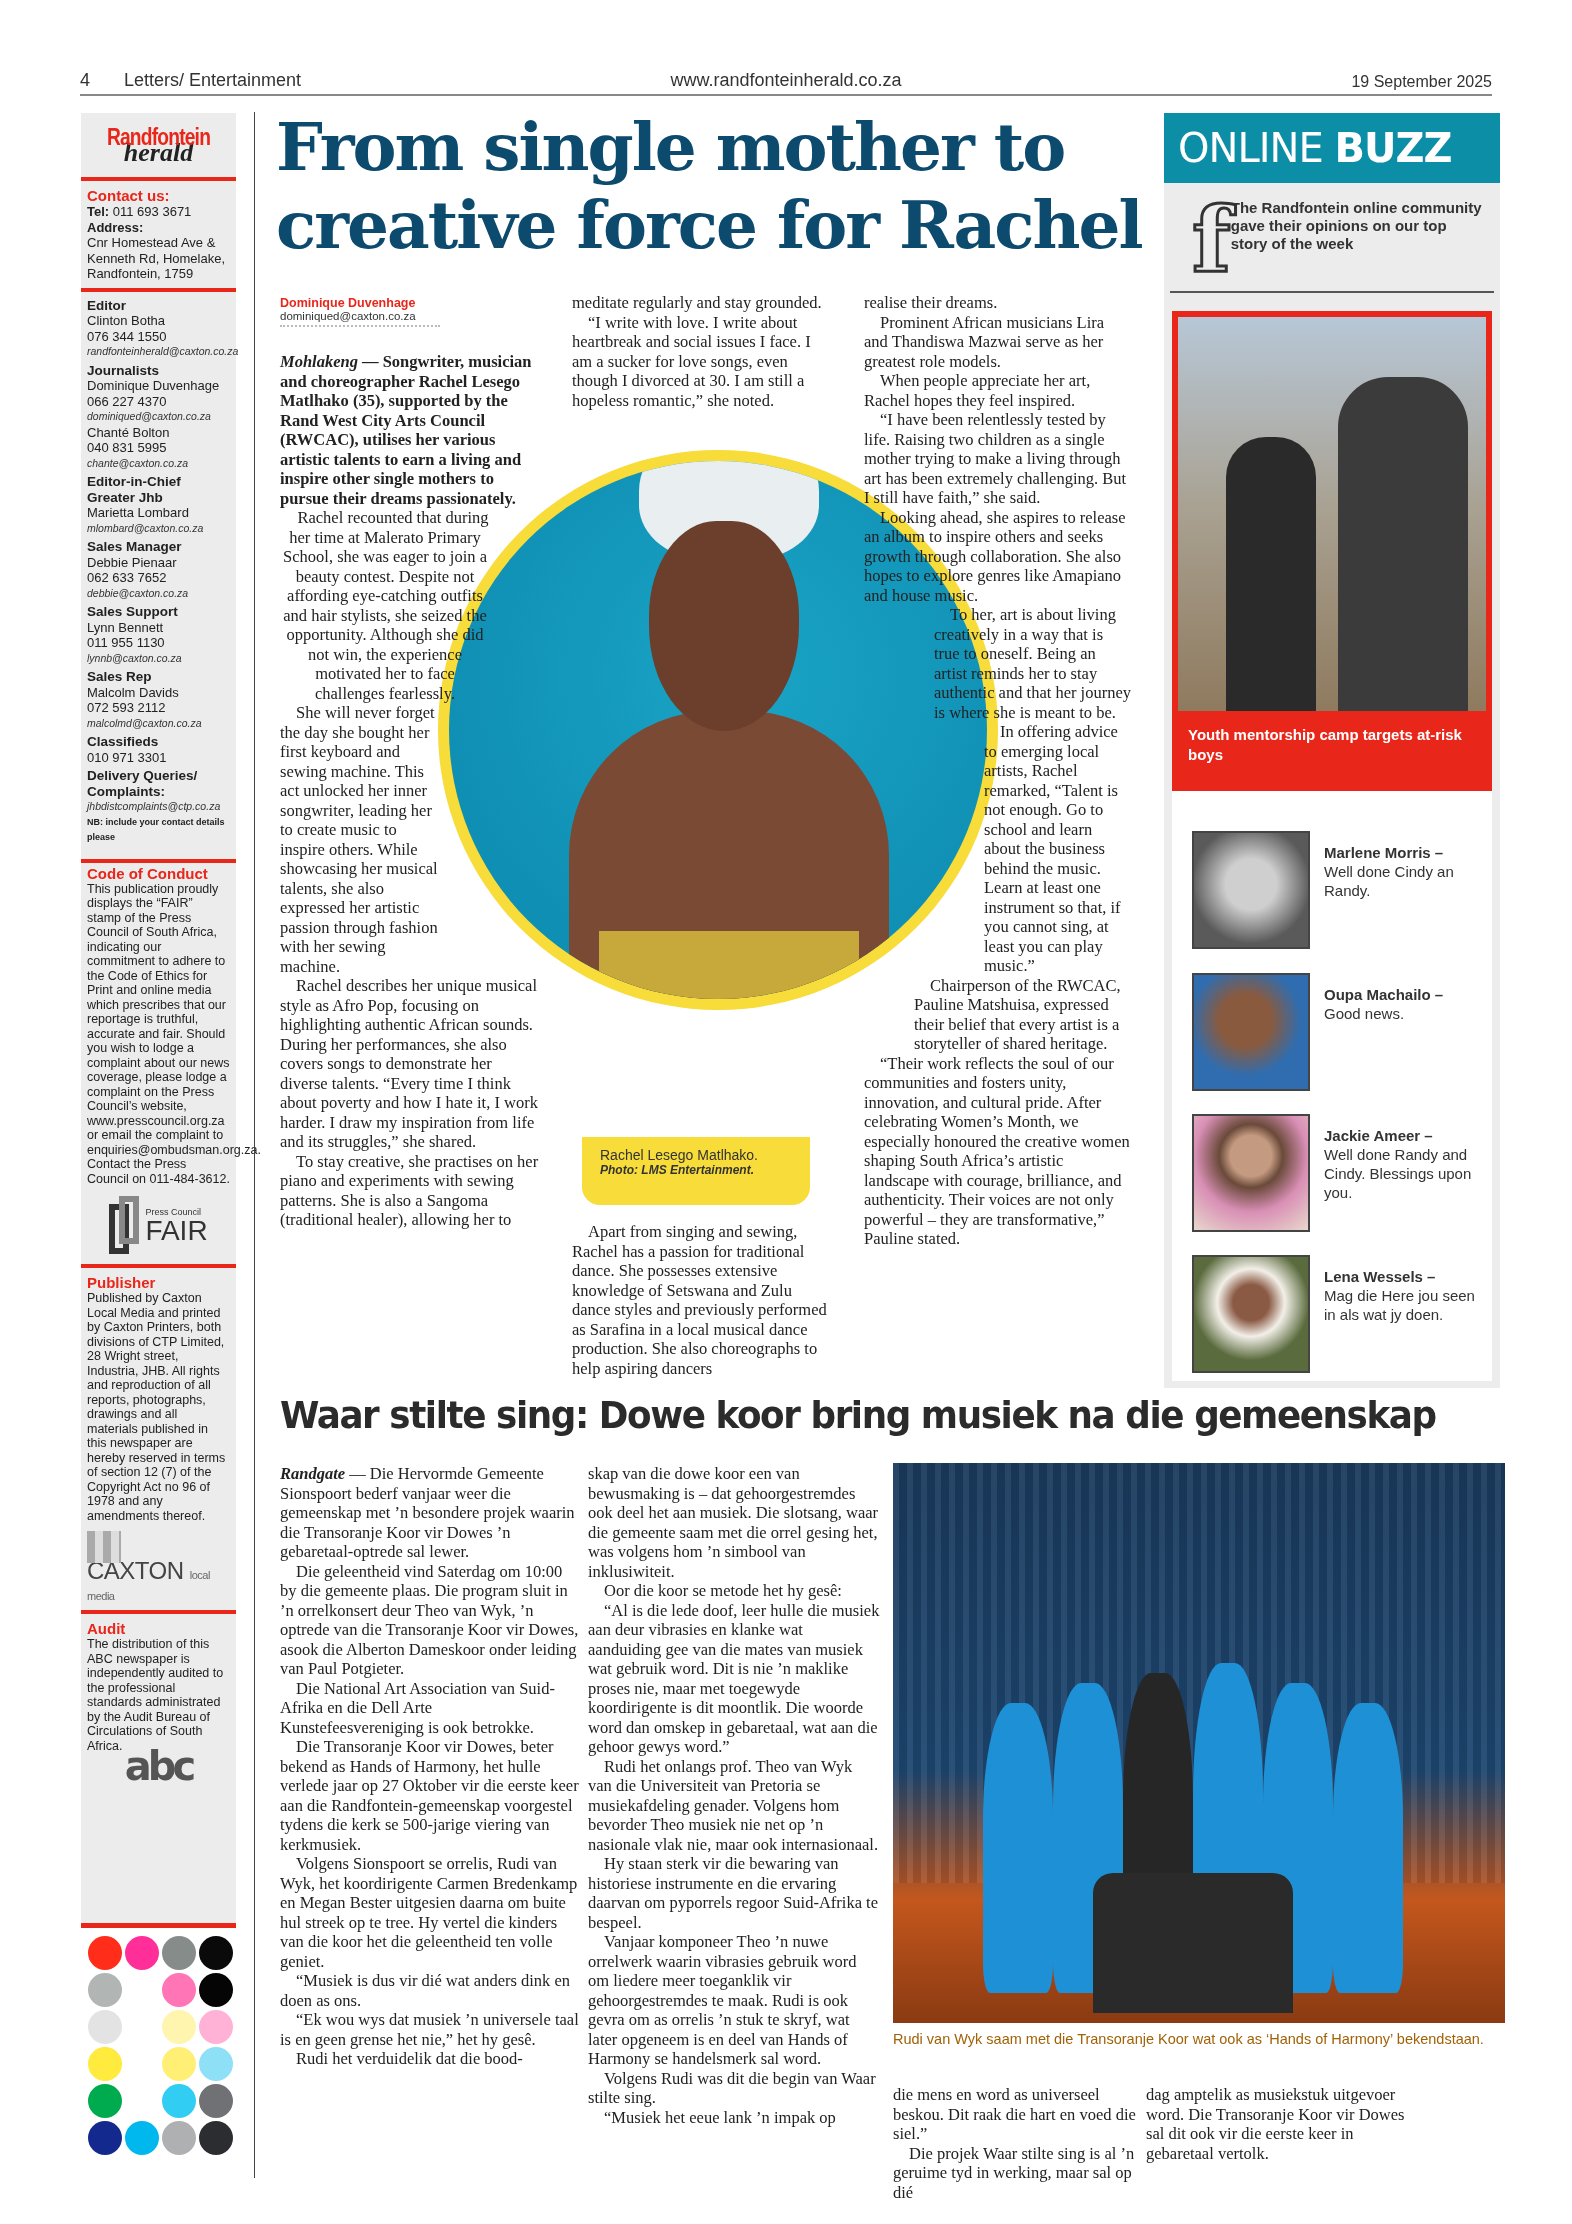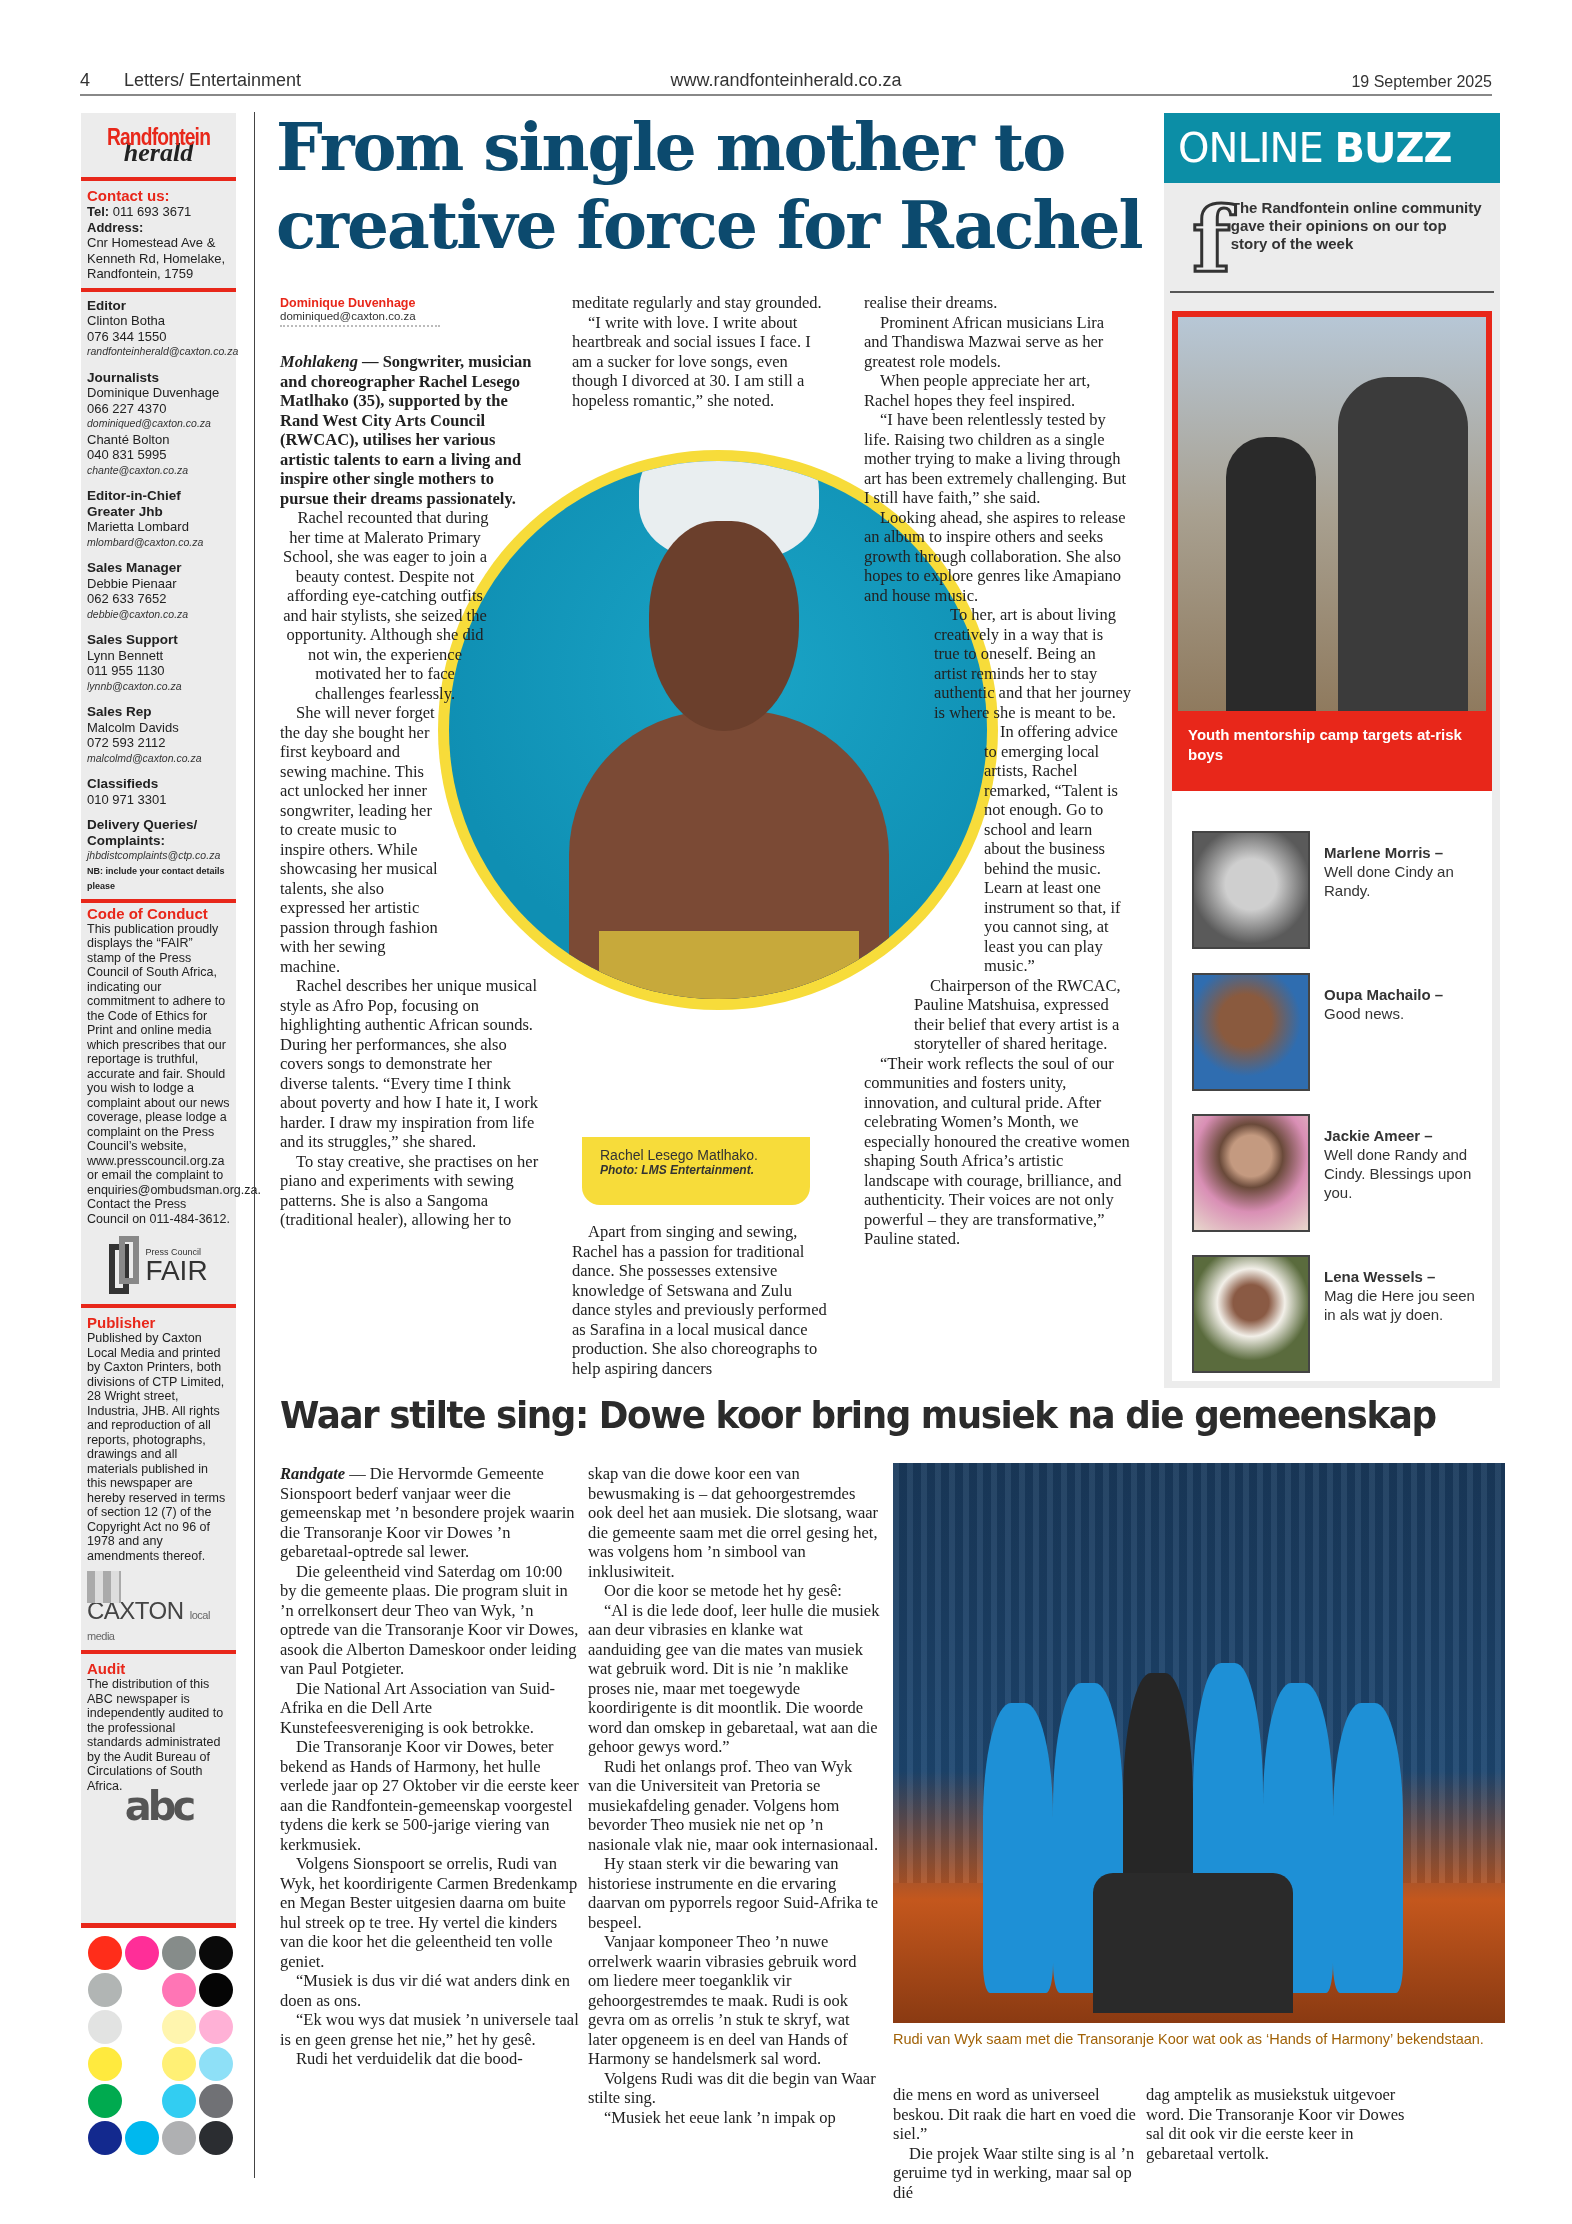--- a/index.html
+++ b/index.html
@@ -13,21 +13,21 @@
 
   
   .sidebar { position: absolute; left: 81px; top: 113px; width: 155px; height: 1810px; background: #ececec; padding: 0 6px; font-size: 13px; line-height: 15.5px; }
   .vline { position: absolute; left: 254px; top: 112px; width: 1px; height: 2066px; background: #444; }
   .logo { text-align: center; padding-top: 12px; height: 64px; }
   .logo .l1 { color: #e8271a; font-family: "Liberation Sans", sans-serif; font-weight: bold; font-size: 24px; letter-spacing: -1px; line-height: 24px; transform: scaleX(0.8); }
   .logo .l2 { font-family: "Liberation Serif", serif; font-style: italic; font-weight: bold; font-size: 26px; color: #222; line-height: 20px; margin-top: -6px; }
   .redrule { height: 4px; background: #e8271a; margin: 0 -6px; }
   .sb-h { color: #e8271a; font-weight: bold; font-size: 15px; line-height: 17px; margin-top: 6px; }
   .sb-b { font-weight: bold; }
-  .sb-block { margin-top: 10px; }
+  .sb-block { margin-top: 3px; }
   .sb-block .t { font-weight: bold; font-size: 13.5px; }
   .sb-mail { font-style: italic; font-size: 10.5px; color: #333; }
   .sb-nb { font-weight: bold; font-size: 9px; }
   .sb-text { font-size: 12.5px; line-height: 14.5px; }
   .fair { display: flex; align-items: center; justify-content: center; margin: 10px 0 8px; gap: 4px; }
   .fair .mark { width: 32px; height: 60px; position: relative; }
   .fair .mark div { position: absolute; border: 6px solid #333; }
   .fair .txt { font-size: 9px; line-height: 10px; color: #333; }
   .fair .txt b { font-size: 28px; line-height: 28px; font-weight: normal; display: block; }
   .caxton { margin: 8px 0 6px; }
@@ -143,21 +143,21 @@
   <div class="sb-block">
     <div class="t">Sales Rep</div>
     <div>Malcolm Davids</div>
     <div>072 593 2112</div>
     <div class="sb-mail">malcolmd@caxton.co.za</div>
   </div>
   <div class="sb-block">
     <div class="t">Classifieds</div>
     <div>010 971 3301</div>
   </div>
-  <div class="sb-block" style="padding-bottom:4px;">
+  <div class="sb-block" style="padding-bottom:13px;">
     <div class="t">Delivery Queries/ Complaints:</div>
     <div class="sb-mail">jhbdistcomplaints@ctp.co.za</div>
     <div class="sb-nb">NB: include your contact details please</div>
   </div>
   <div class="redrule"></div>
 
   <div class="sb-h" style="margin-top:2px;">Code of Conduct</div>
   <div class="sb-text">This publication proudly displays the “FAIR” stamp of the Press Council of South Africa, indicating our commitment to adhere to the Code of Ethics for Print and online media which prescribes that our reportage is truthful, accurate and fair. Should you wish to lodge a complaint about our news coverage, please lodge a complaint on the Press Council’s website, www.presscouncil.org.za or email the complaint to enquiries@ombudsman.org.za. Contact the Press Council on 011-484-3612.</div>
   <div class="fair">
     <div class="mark">

